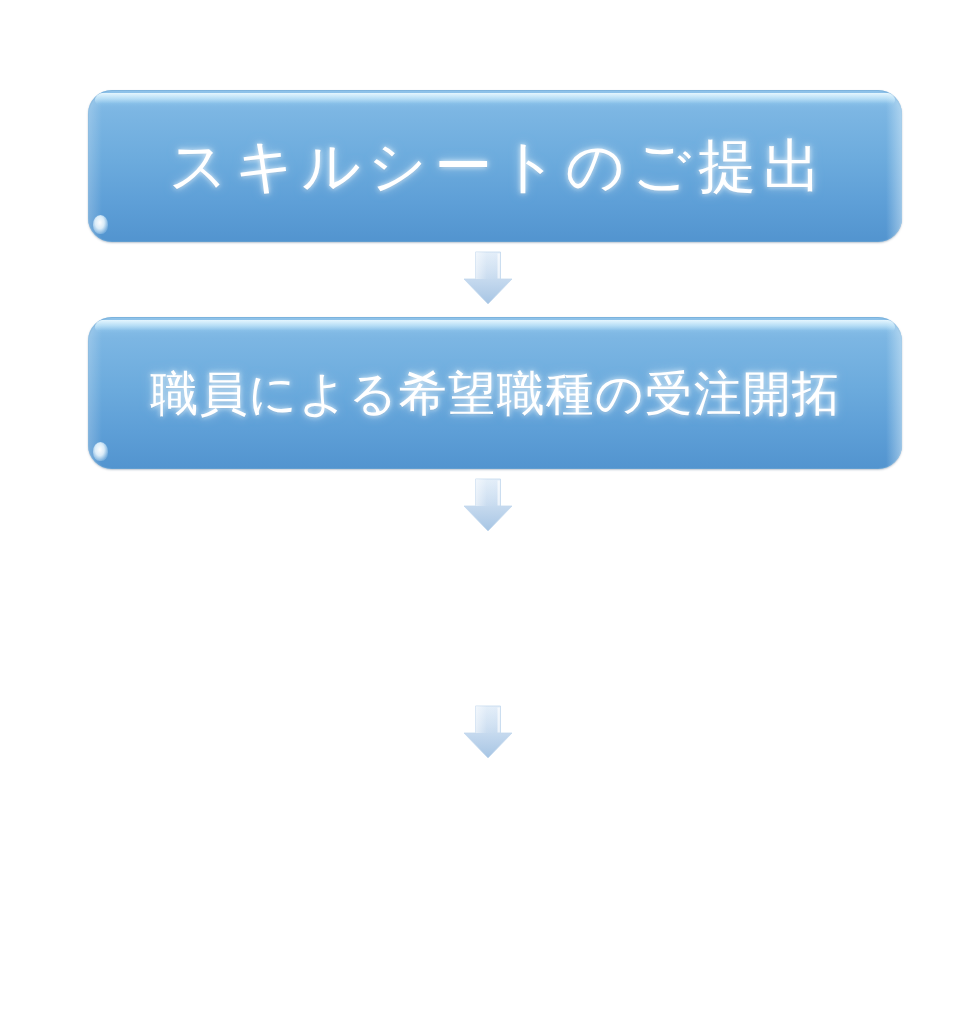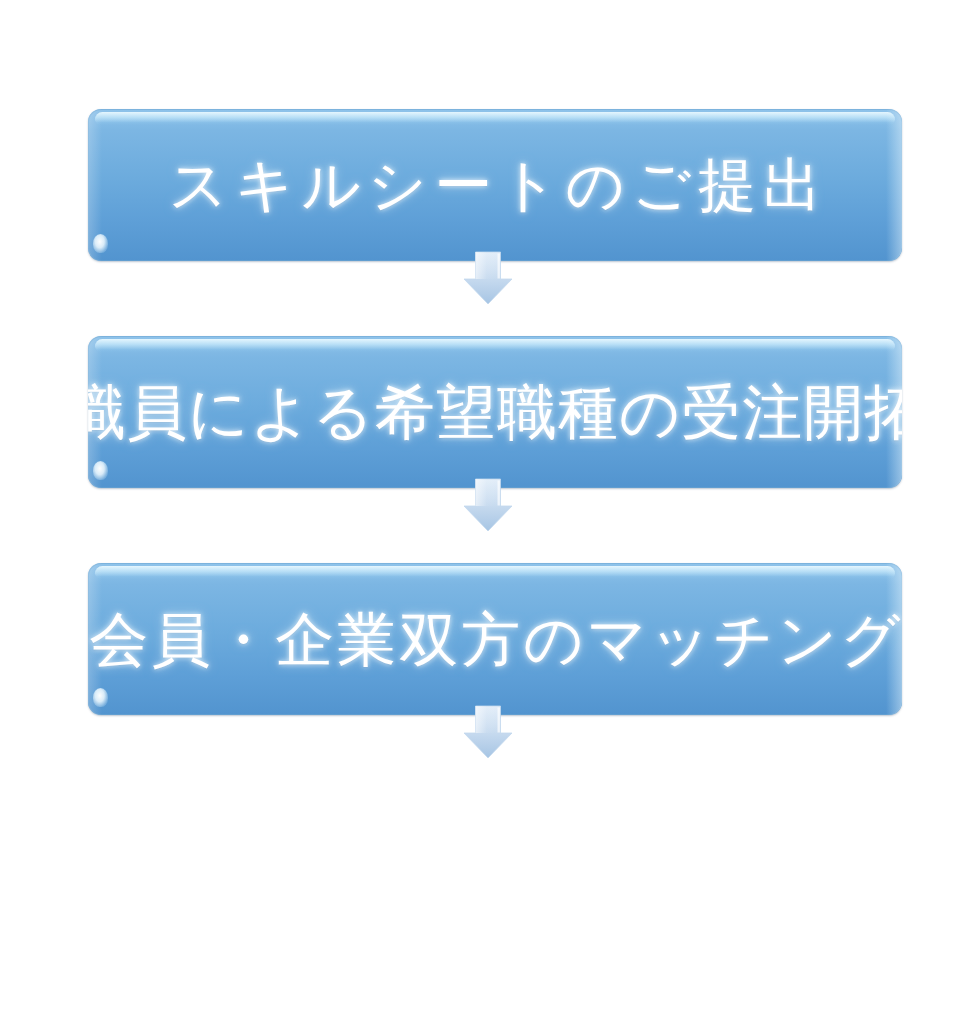--- a/index.html
+++ b/index.html
@@ -21,33 +21,32 @@
     height: 1016px;
     background: #ffffff;
   }
 
   
   .node {
     position: absolute;
     left: 88px;
     width: 814px;
     height: 152px;
-    border-radius: 13px;
+    border-radius: 24px;
     background:
       linear-gradient(to bottom,
         #8fc3ea 0%,
         #7cb6e3 14%,
         #6cabdd 46%,
         #5e9fd7 74%,
         #5294cf 100%);
     box-shadow:
       0 1px 2px rgba(60,90,120,0.35),
       inset 0 0 0 1px rgba(110,165,210,0.55);
     overflow: hidden;
-    margin-top: 19px;
   }
 
   
   .node::before {
     content: "";
     position: absolute;
     left: 7px;
     right: 7px;
     top: 3px;
     height: 13px;
@@ -108,21 +107,21 @@
       0 0 5px rgba(255,255,255,0.75),
       0 0 11px rgba(225,245,255,0.55),
       0 1px 1px rgba(70,120,165,0.30);
   }
 
   
   .node-1 { top: 90px; }
   .node-1 .node-label { font-size: 58px; letter-spacing: 7px; text-indent: 7px; }
 
   .node-2 { top: 317px; }
-  .node-2 .node-label { font-size: 60px; letter-spacing: 1px; text-indent: 1px; }
+  .node-2 .node-label { font-size: 48px; letter-spacing: 1px; text-indent: 1px; }
 
   .node-3 { top: 544px; }
   .node-3 .node-label { font-size: 59px; letter-spacing: 3px; text-indent: 3px; }
 
   .node-4 { top: 771px; }
   .node-4 .node-label { font-size: 57px; letter-spacing: 5px; text-indent: 5px; }
 
   
   .connector {
     position: absolute;
@@ -186,24 +185,20 @@
           <stop offset="45%" stop-color="#ffffff" stop-opacity="0.05"></stop>
           <stop offset="100%" stop-color="#ffffff" stop-opacity="0.00"></stop>
         </linearGradient>
       </defs>
       <path d="M 13.5 2 L 38.5 2 L 38.5 29 L 50 29 L 26 54 L 2 29 L 13.5 29 Z" fill="url(#arrGrad2)" stroke="#c3d8ee" stroke-width="0.8"></path>
       <path d="M 13.5 2 L 38.5 2 L 38.5 29 L 13.5 29 Z" fill="url(#arrShaft2)"></path>
       <rect x="35.5" y="3.5" width="2.4" height="25" fill="#ffffff" opacity="0.65"></rect>
     </svg>
   </div>
 
-  <div class="node node-3">
-    <span class="node-gloss"></span>
-    <span class="node-label">会員・企業双方のマッチング</span>
-  </div>
 
   <div class="connector conn-3">
     <svg viewBox="0 0 52 56" xmlns="http://www.w3.org/2000/svg">
       <defs>
         <linearGradient id="arrGrad3" x1="0" y1="0" x2="0" y2="1">
           <stop offset="0%" stop-color="#e3eef9"></stop>
           <stop offset="38%" stop-color="#cfe0f2"></stop>
           <stop offset="72%" stop-color="#b9d1ea"></stop>
           <stop offset="100%" stop-color="#a6c5e4"></stop>
         </linearGradient>

